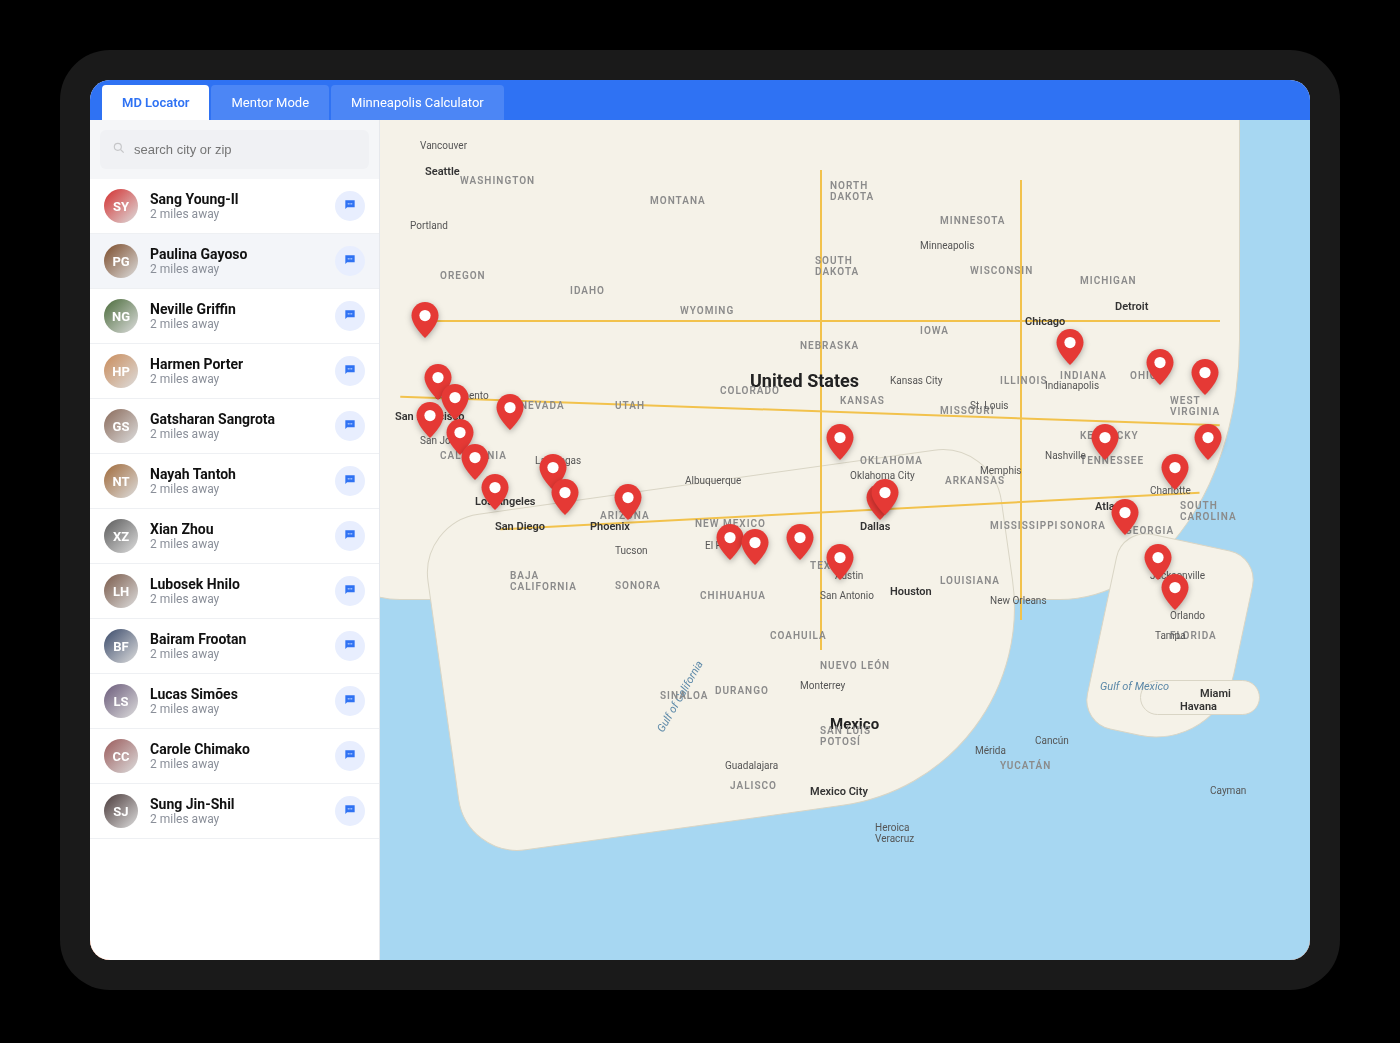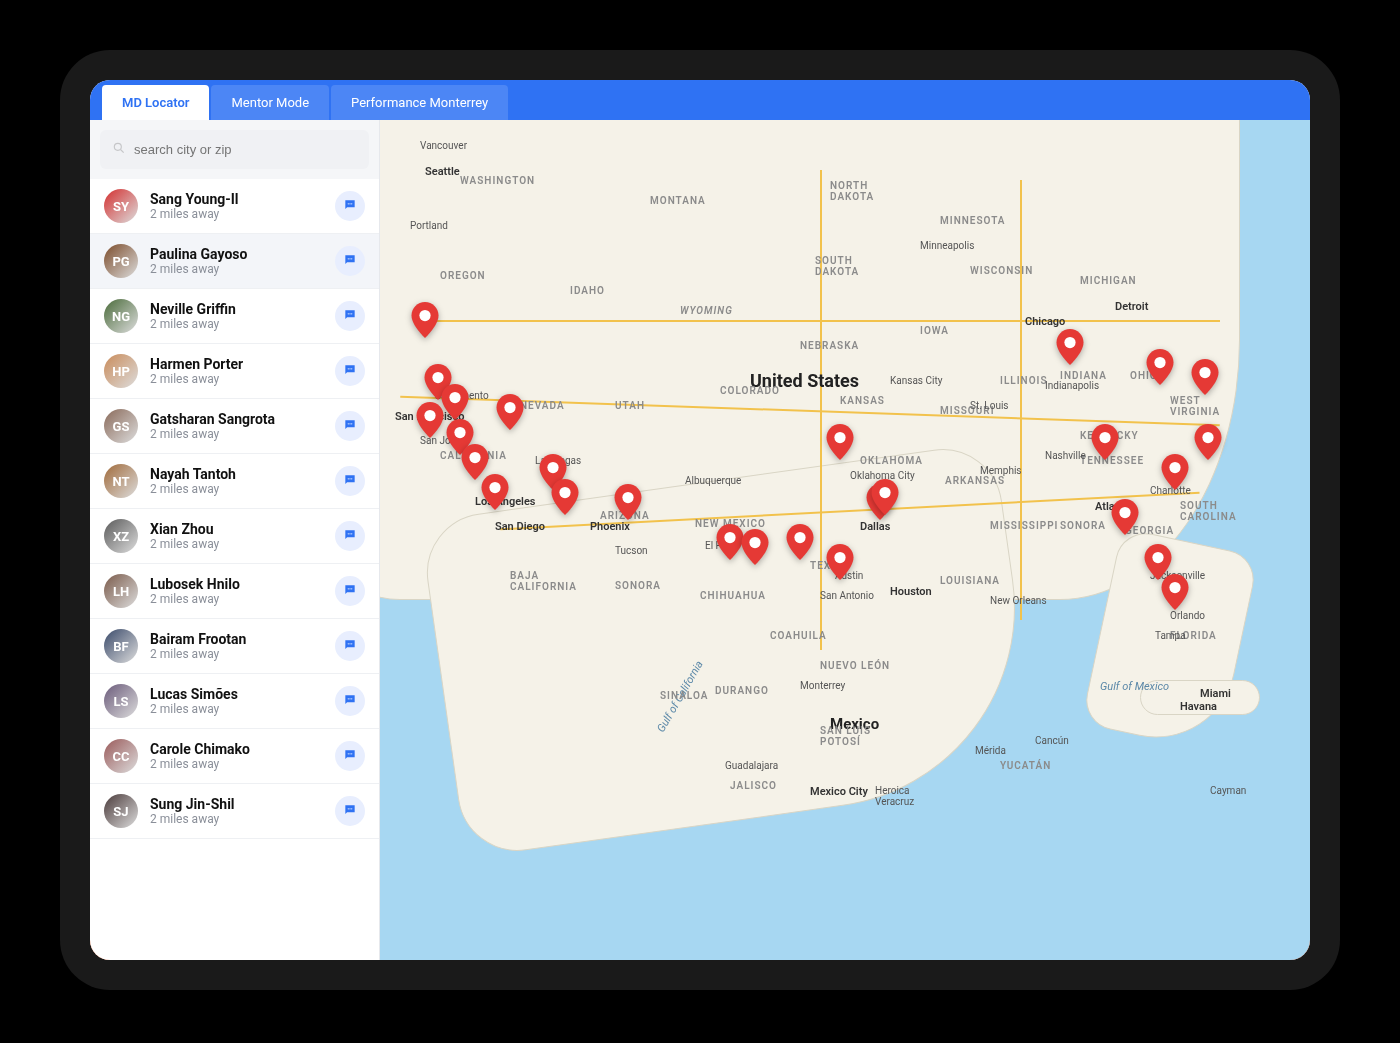--- a/index.html
+++ b/index.html
@@ -173,21 +173,21 @@
 </head>
 <body>
 
 <div class="tablet">
   <div class="screen">
 
 
     <div class="subtab-row" id="subtab-row">
         <div class="subtab active">MD Locator</div>
         <div class="subtab">Mentor Mode</div>
-        <div class="subtab">Performance Monterrey</div>
+        <div class="subtab">Minneapolis Calculator</div>
       </div>
 
     <div class="main">
 
       <div class="sidebar">
         <div class="search-wrap">
           <div class="search">
             <span>
               <svg viewBox="0 0 24 24">
                   <circle cx="10" cy="10" r="6" fill="none" stroke="#888" stroke-width="2"></circle>
@@ -403,21 +403,21 @@
           <div class="state-label" style="left: 270px; top: 75px; white-space: pre;">MONTANA</div>
           <div class="state-label" style="left: 450px; top: 60px; white-space: pre;">NORTH
 DAKOTA</div>
           <div class="state-label" style="left: 560px; top: 95px; white-space: pre;">MINNESOTA</div>
           <div class="state-label" style="left: 60px; top: 150px; white-space: pre;">OREGON</div>
           <div class="state-label" style="left: 190px; top: 165px; white-space: pre;">IDAHO</div>
           <div class="state-label" style="left: 435px; top: 135px; white-space: pre;">SOUTH
 DAKOTA</div>
           <div class="state-label" style="left: 590px; top: 145px; white-space: pre;">WISCONSIN</div>
           <div class="state-label" style="left: 700px; top: 155px; white-space: pre;">MICHIGAN</div>
-          <div class="state-label" style="left: 300px; top: 185px; white-space: pre; font-style: italic;">WYOMING</div>
+          <div class="state-label" style="left: 300px; top: 185px; white-space: pre;">WYOMING</div>
           <div class="state-label" style="left: 420px; top: 220px; white-space: pre;">NEBRASKA</div>
           <div class="state-label" style="left: 540px; top: 205px; white-space: pre;">IOWA</div>
           <div class="state-label" style="left: 140px; top: 280px; white-space: pre;">NEVADA</div>
           <div class="state-label" style="left: 235px; top: 280px; white-space: pre;">UTAH</div>
           <div class="state-label" style="left: 340px; top: 265px; white-space: pre;">COLORADO</div>
           <div class="state-label" style="left: 460px; top: 275px; white-space: pre;">KANSAS</div>
           <div class="state-label" style="left: 560px; top: 285px; white-space: pre;">MISSOURI</div>
           <div class="state-label" style="left: 620px; top: 255px; white-space: pre;">ILLINOIS</div>
           <div class="state-label" style="left: 680px; top: 250px; white-space: pre;">INDIANA</div>
           <div class="state-label" style="left: 750px; top: 250px; white-space: pre;">OHIO</div>
@@ -480,21 +480,21 @@
           <div class="city-label" style="left: 440px; top: 470px; white-space: pre;">San Antonio</div>
           <div class="city-label big" style="left: 510px; top: 465px; white-space: pre;">Houston</div>
           <div class="city-label" style="left: 610px; top: 475px; white-space: pre;">New Orleans</div>
           <div class="city-label" style="left: 790px; top: 490px; white-space: pre;">Orlando</div>
           <div class="city-label" style="left: 775px; top: 510px; white-space: pre;">Tampa</div>
           <div class="city-label big" style="left: 820px; top: 555px; white-space: pre; margin-top: 12px;">Miami</div>
           <div class="city-label big" style="left: 800px; top: 580px; white-space: pre;">Havana</div>
           <div class="city-label" style="left: 420px; top: 560px; white-space: pre;">Monterrey</div>
           <div class="city-label" style="left: 345px; top: 640px; white-space: pre;">Guadalajara</div>
           <div class="city-label big" style="left: 430px; top: 665px; white-space: pre;">Mexico City</div>
-          <div class="city-label" style="left: 495px; top: 665px; white-space: pre;">Heroica
+          <div class="city-label" style="left: 495px; top: 702px; white-space: pre;">Heroica
 Veracruz</div>
           <div class="city-label" style="left: 595px; top: 625px; white-space: pre;">Mérida</div>
           <div class="city-label" style="left: 655px; top: 615px; white-space: pre;">Cancún</div>
           <div class="city-label" style="left: 830px; top: 665px; white-space: pre;">Cayman</div>
           <div class="pin" style="left: 45px; top: 218px;"><span><svg viewBox="0 0 24 32">
                 <path fill="#e53935" d="M12 0C5.4 0 0 5.4 0 12c0 9 12 20 12 20s12-11 12-20C24 5.4 18.6 0 12 0z"></path>
                 <circle cx="12" cy="12" r="5" fill="#fff"></circle>
               </svg></span></div>
           <div class="pin" style="left: 58px; top: 280px;"><span><svg viewBox="0 0 24 32">
                 <path fill="#e53935" d="M12 0C5.4 0 0 5.4 0 12c0 9 12 20 12 20s12-11 12-20C24 5.4 18.6 0 12 0z"></path>

